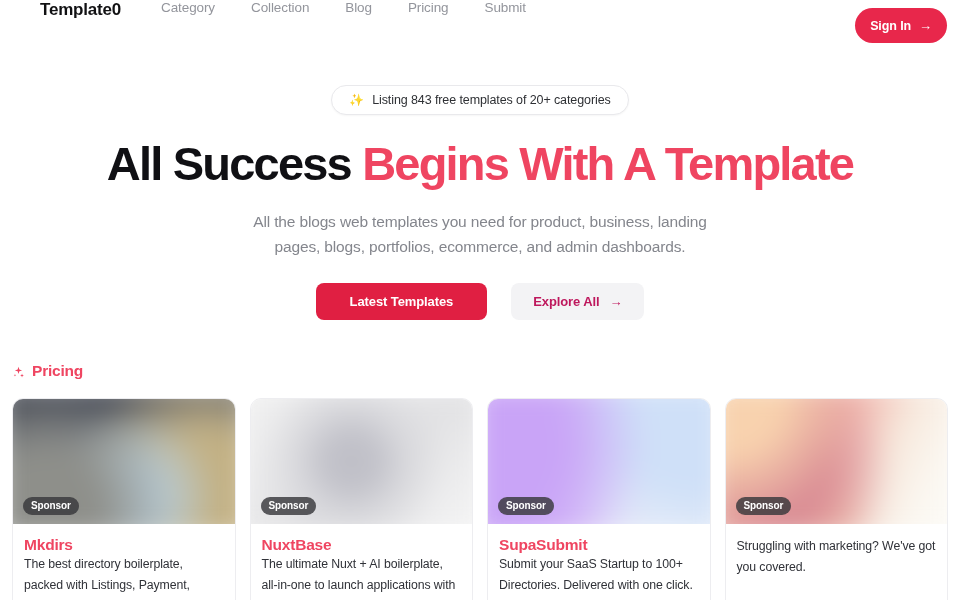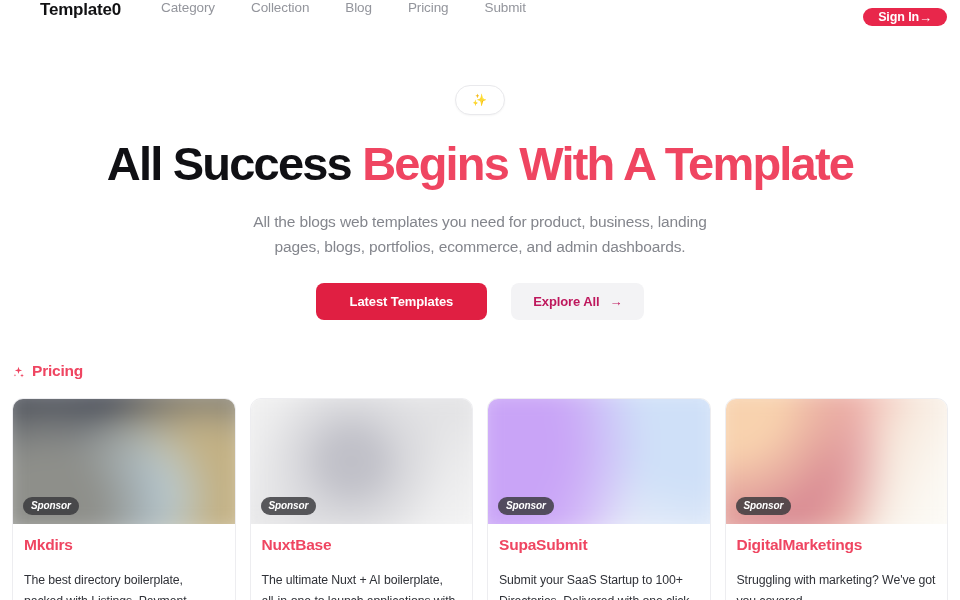--- a/index.html
+++ b/index.html
@@ -34,29 +34,30 @@
   .nav-link {
     font-size: 13.5px;
     color: #93959c;
     letter-spacing: -0.1px;
     cursor: pointer;
   }
   .signin-btn {
     position: absolute;
     right: 13px;
     top: 8px;
-    height: 18px;
+    height: 35px;
     padding: 0 15px;
     border-radius: 999px;
     background: #e8274b;
     color: #ffffff;
     font-size: 12.5px;
     font-weight: 600;
     display: flex;
     align-items: center;
+    gap: 8px;
     border: none;
     cursor: pointer;
     letter-spacing: -0.1px;
   }
   .arrow-ico { display: inline-block; font-size: 13px; line-height: 1; }
 
   
   .hero { text-align: center; padding-top: 38px; }
   .pill {
     display: inline-flex;
@@ -165,29 +166,28 @@
     position: absolute;
     left: 10px;
     bottom: 9px;
     background: rgba(56,56,60,0.82);
     color: #fff;
     font-size: 10px;
     font-weight: 600;
     padding: 3px 8px 4px;
     border-radius: 999px;
     letter-spacing: -0.1px;
-    font-style: italic;
   }
   .card-body { padding: 12px 11px 14px; }
   .card-title {
     font-size: 15.5px;
     font-weight: 700;
     color: #ef4561;
     letter-spacing: -0.2px;
-    margin-bottom: 16px;
+    margin-bottom: 0;
   }
   .card-desc {
     font-size: 12.3px;
     line-height: 1.68;
     color: #303238;
     letter-spacing: -0.1px;
   }
 </style>
 </head>
 <body>
@@ -206,20 +206,21 @@
   <button class="signin-btn">
     <span>Sign In</span>
     <span class="arrow-ico">→</span>
   </button>
 </div>
 
 <div class="hero">
 
   <div class="pill">
     <span class="sparkle">✨</span>
+    <span>Listing 843 free templates of 20+ categories</span>
   </div>
 
   <h1 class="headline"><span>All Success </span><span class="accent">Begins With A Template</span></h1>
 
   <p class="subtitle">
     <span>All the blogs web templates you need for product, business, landing</span><br>
     <span>pages, blogs, portfolios, ecommerce, and admin dashboards.</span>
   </p>
 
   <div class="cta-row">
@@ -295,18 +296,17 @@
     <div class="thumb">
       <div class="thumb-inner" style="background:
              radial-gradient(circle at 6% 8%, #f8d2ae 0 20%, transparent 48%),
              radial-gradient(circle at 24% 58%, #d98b94 0 24%, transparent 58%),
              radial-gradient(circle at 10% 96%, #f7c9a2 0 22%, transparent 52%),
              linear-gradient(115deg, #f0aeaa 0%, #e79ca2 26%, #f0b4ab 46%, #f7e9dd 66%, #fbf8f2 84%, #fdfcf8 100%);">
       </div>
       <span class="sponsor-badge">Sponsor</span>
     </div>
     <div class="card-body">
-      <div class="card-title">DigitalMarketings</div>
       <div class="card-desc">Struggling with marketing? We've got you covered.</div>
     </div>
   </div>
 
 </div>
 
 </body></html>

